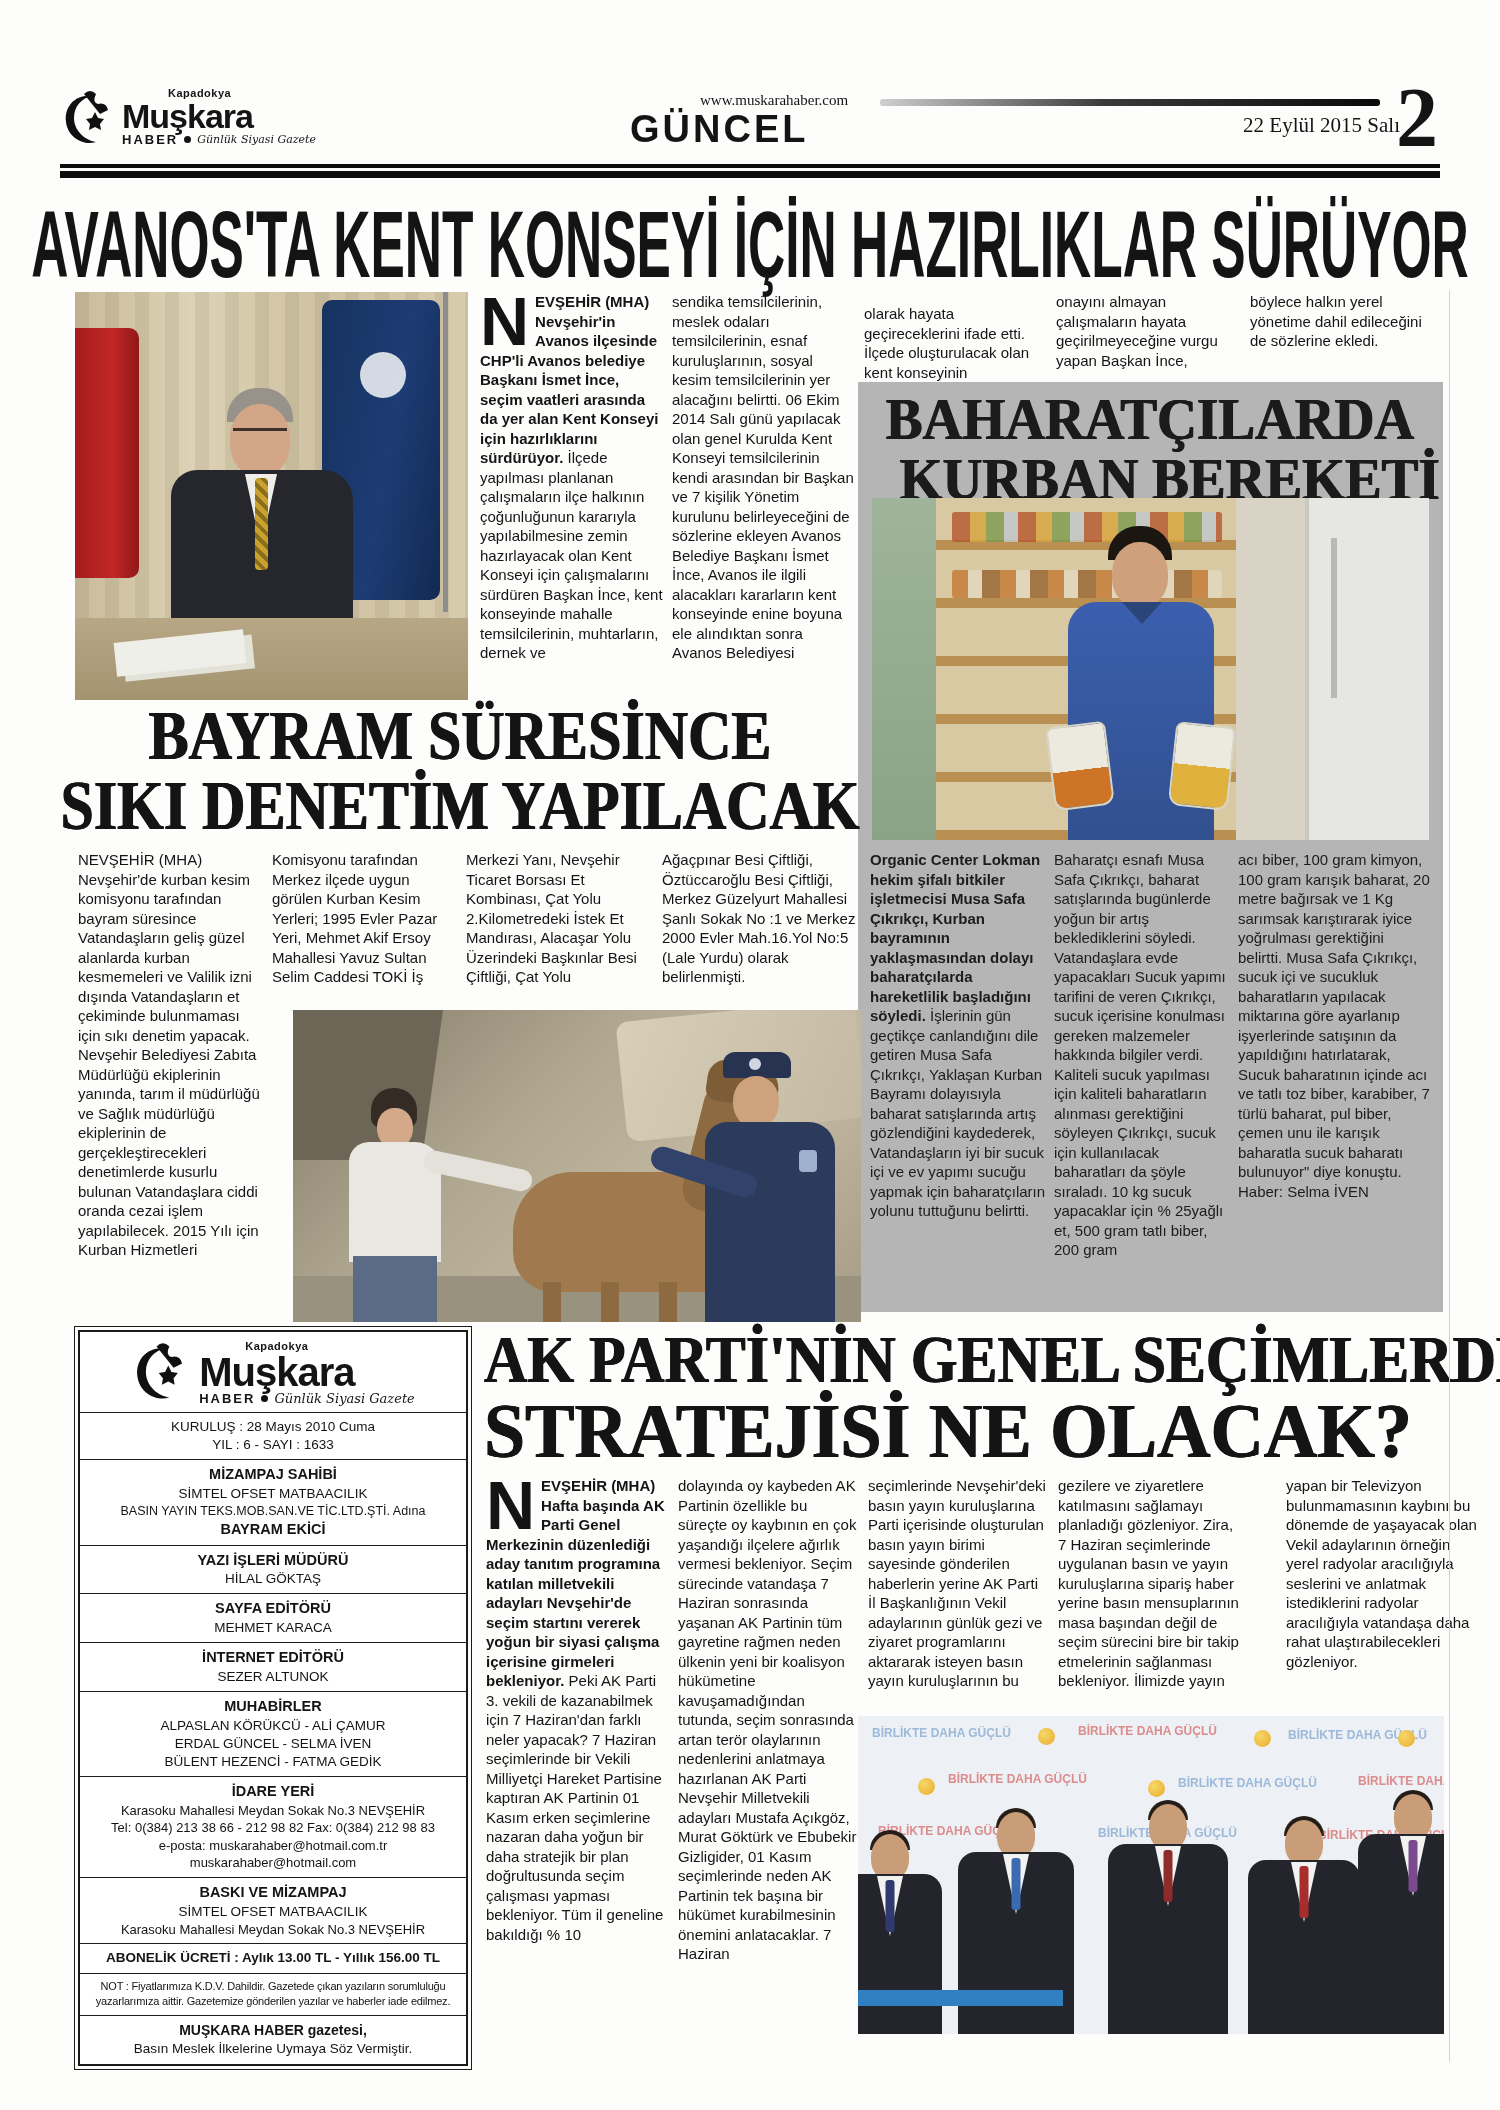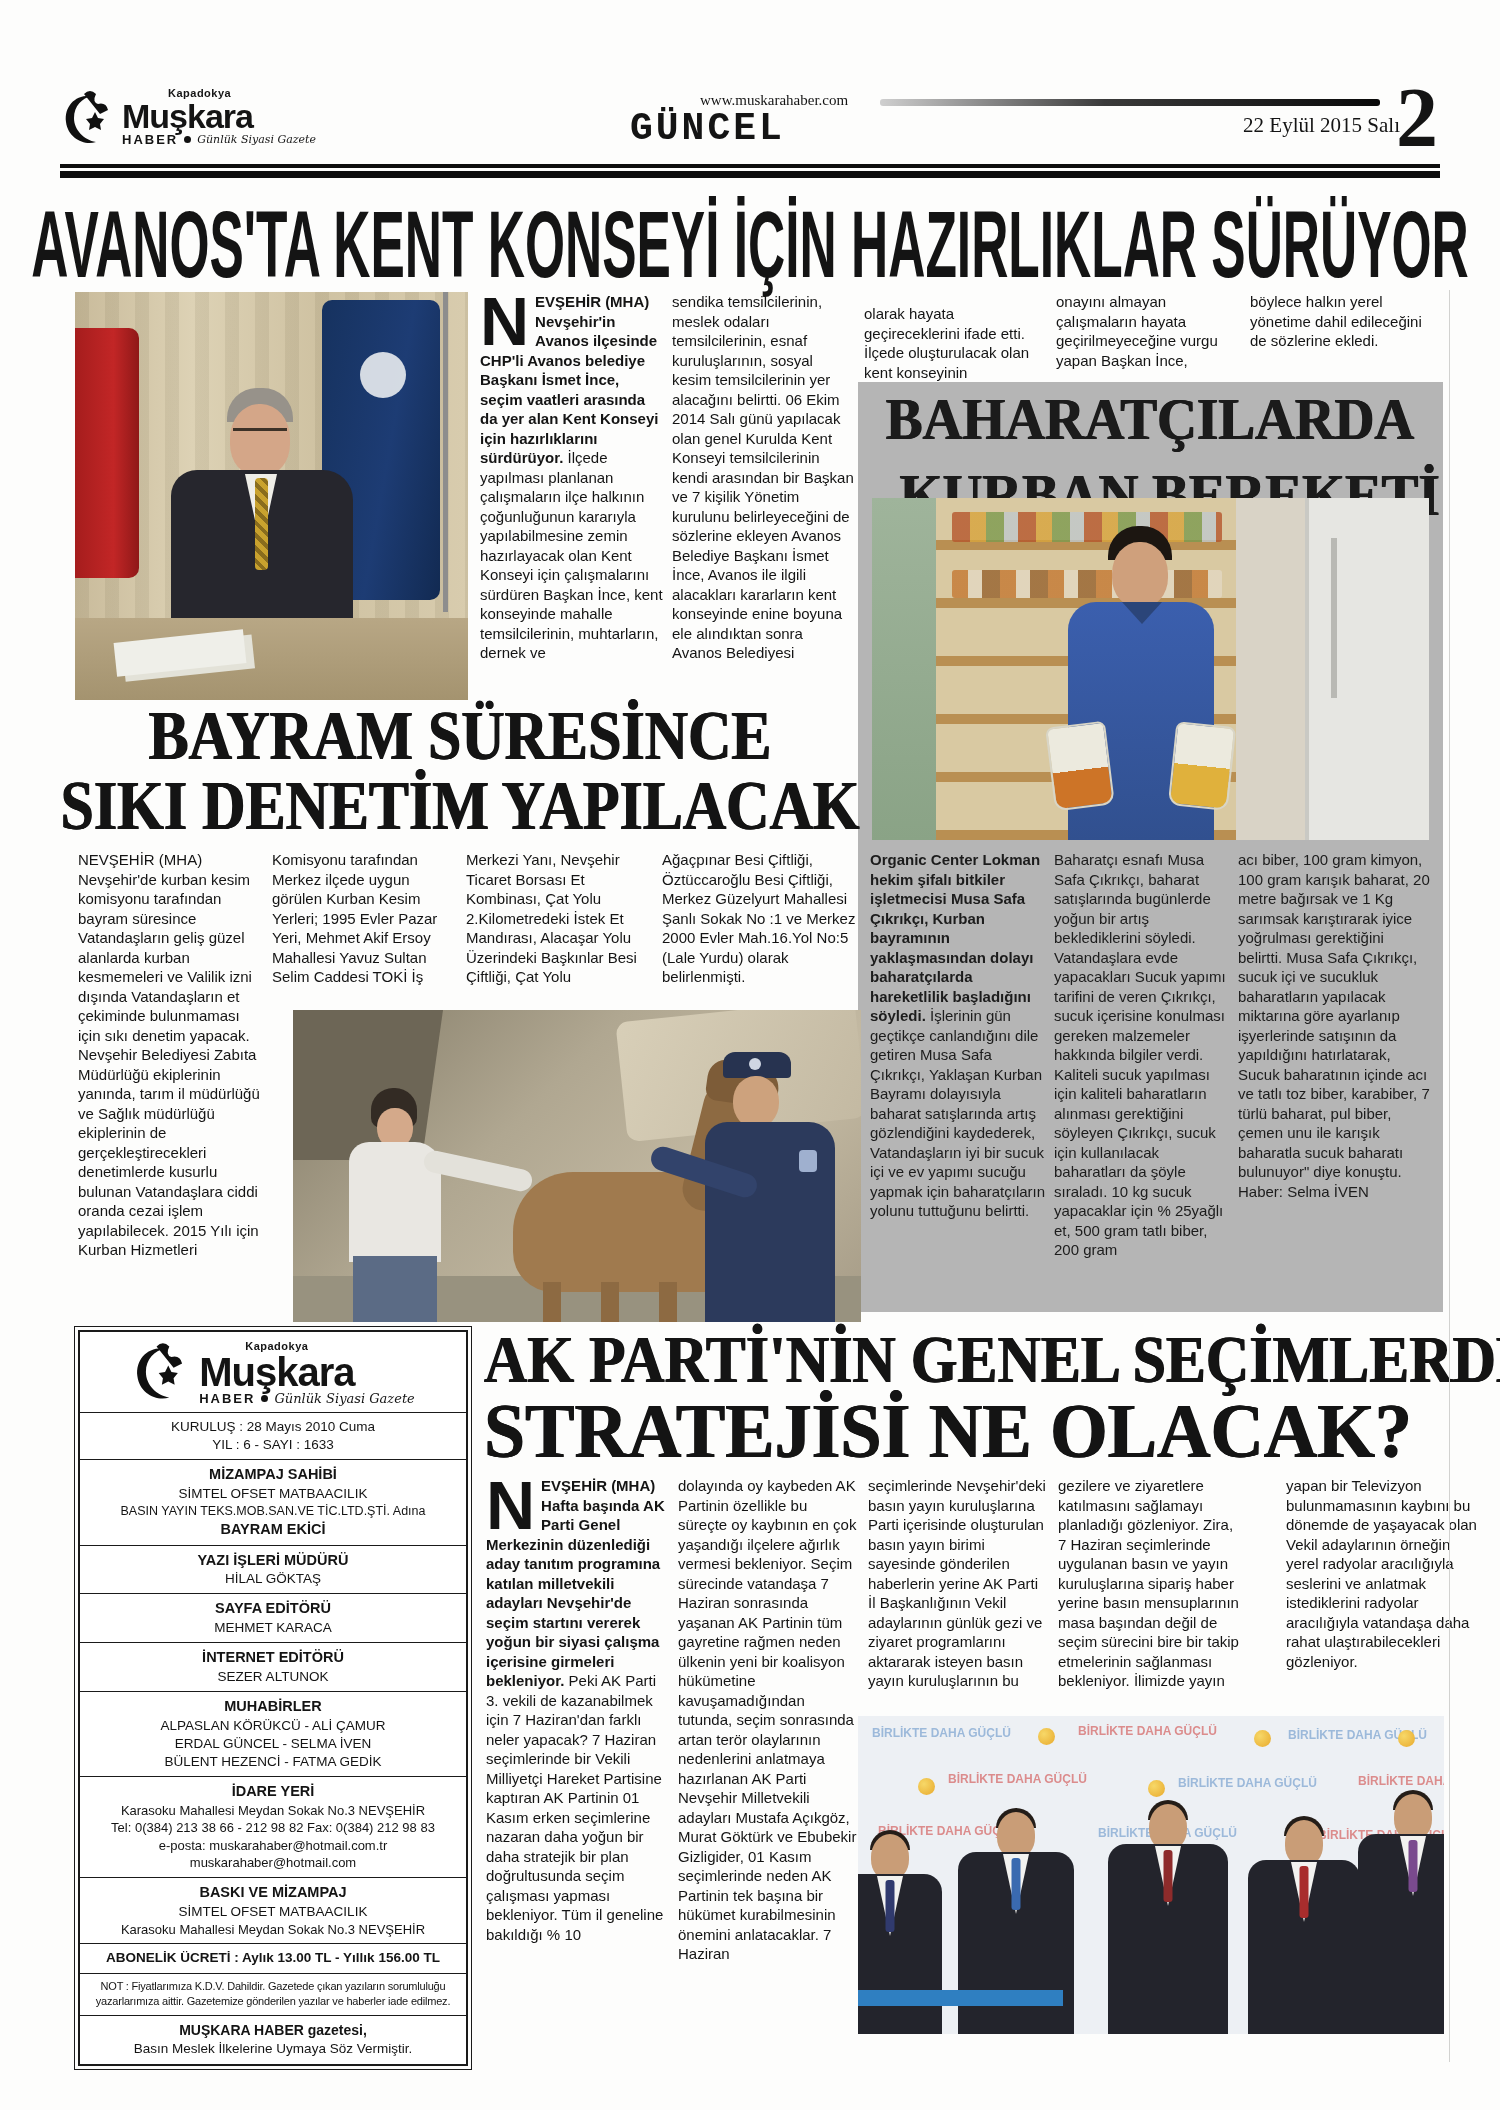--- a/index.html
+++ b/index.html
@@ -10,21 +10,21 @@
   
   .logo-wrap{display:flex;align-items:flex-start;}
   .logo-bird svg{display:block;}
   .logo-text{line-height:1;margin-left:2px;}
   .logo-kapadokya{font-size:11px;font-weight:bold;letter-spacing:.5px;display:block;margin-left:46px;}
   .logo-main{font-size:34px;font-weight:900;letter-spacing:-1px;display:block;}
   .logo-sub{display:flex;align-items:center;gap:6px;}
   .logo-haber{font-size:13px;font-weight:900;letter-spacing:2px;}
   .logo-dot{width:7px;height:7px;border-radius:50%;background:#111;display:inline-block;}
   .logo-tagline{font-family:"DejaVu Serif",serif;font-style:italic;font-size:11px;}
-  .guncel{font-family:Liberation Mono, monospace;font-weight:bold;font-size:38px;letter-spacing:3px;line-height:1;}
+  .guncel{font-family:Liberation Sans, sans-serif;font-weight:bold;font-size:38px;letter-spacing:3px;line-height:1;}
   .site{font-family:"Liberation Serif",serif;font-size:15px;}
   .grad-line{height:7px;background:linear-gradient(90deg,#cfcfcf 0%,#3a3a3a 45%,#090909 100%);border-radius:3px;}
   .date{font-family:"Liberation Serif",serif;font-size:21px;}
   .pagenum{font-family:"Liberation Serif",serif;font-size:84px;font-weight:bold;line-height:.8;}
   .double-rule{border-top:4px solid #0d0d0d;border-bottom:7px solid #0d0d0d;height:3px;}
 
   
   .h1-wrap{display:flex;justify-content:center;overflow:visible;}
   .h1-inner{font-weight:900;font-size:78px;line-height:1;white-space:nowrap;
             transform:scale(.66,1.22);transform-origin:center top;letter-spacing:0;}
@@ -124,21 +124,21 @@
   </div>
   <div class="abs col" style="left:672px;top:292px;width:183px;height:414px;">sendika temsilcilerinin, meslek odaları temsilcilerinin, esnaf kuruluşlarının, sosyal kesim temsilcilerinin yer alacağını belirtti. 06 Ekim 2014  Salı günü yapılacak olan genel Kurulda Kent Konseyi temsilcilerinin kendi arasından bir Başkan ve 7 kişilik Yönetim kurulunu belirleyeceğini de sözlerine ekleyen Avanos Belediye Başkanı İsmet İnce, Avanos ile ilgili alacakları kararların kent konseyinde enine boyuna ele alındıktan sonra Avanos Belediyesi</div>
   <div class="abs col" style="left:864px;top:304px;width:183px;height:90px;">olarak hayata geçireceklerini ifade etti. İlçede oluşturulacak olan kent konseyinin</div>
   <div class="abs col" style="left:1056px;top:292px;width:184px;height:90px;">onayını almayan çalışmaların hayata geçirilmeyeceğine vurgu yapan Başkan İnce,</div>
   <div class="abs col" style="left:1250px;top:292px;width:192px;height:90px;">böylece halkın yerel yönetime dahil edileceğini de sözlerine ekledi.</div>
 
   <div class="abs gray-panel" style="left:858px;top:382px;width:585px;height:930px;">
     <div class="center-line" style="margin-top:10px;">
       <span class="serifline" style="font-size:54px;transform:scale(1.02,1.1);color:#1b1b1b;">BAHARATÇILARDA</span>
     </div>
-    <div class="center-line" style="margin-top:22px;padding-left:39px;">
+    <div class="center-line" style="margin-top:6px;padding-left:39px;">
       <span class="serifline" style="font-size:54px;transform:scale(1.02,1.1);color:#1b1b1b;">KURBAN BEREKETİ</span>
     </div>
 
     <div class="photo photo-shop" style="left:14px;top:116px;width:557px;height:342px;position:absolute;">
       <div class="ph" style="left:0;top:0;width:64px;height:100%;background:linear-gradient(#9fb49b,#8aa386);border-right:5px solid #6b7a68;"></div>
       <div class="ph" style="left:64px;top:0;width:300px;height:100%;background:repeating-linear-gradient(0deg,#b98f52 0 10px,#d9c9a2 10px 58px);"></div>
       <div class="ph" style="left:80px;top:14px;width:270px;height:30px;background:repeating-linear-gradient(90deg,#b5562c 0 18px,#d8a43c 18px 34px,#7c9a4e 34px 52px,#c0c8cc 52px 66px);opacity:.8;border-radius:3px;"></div>
       <div class="ph" style="left:80px;top:72px;width:270px;height:28px;background:repeating-linear-gradient(90deg,#c47832 0 16px,#e3d8c2 16px 30px,#96622e 30px 48px);opacity:.8;border-radius:3px;"></div>
       <div class="ph" style="right:0;top:0;width:120px;height:100%;background:#e6e6e2;border-left:4px solid #c9c9c4;"></div>
       <div class="ph" style="right:92px;top:40px;width:6px;height:160px;background:#b9b9b4;"></div>

